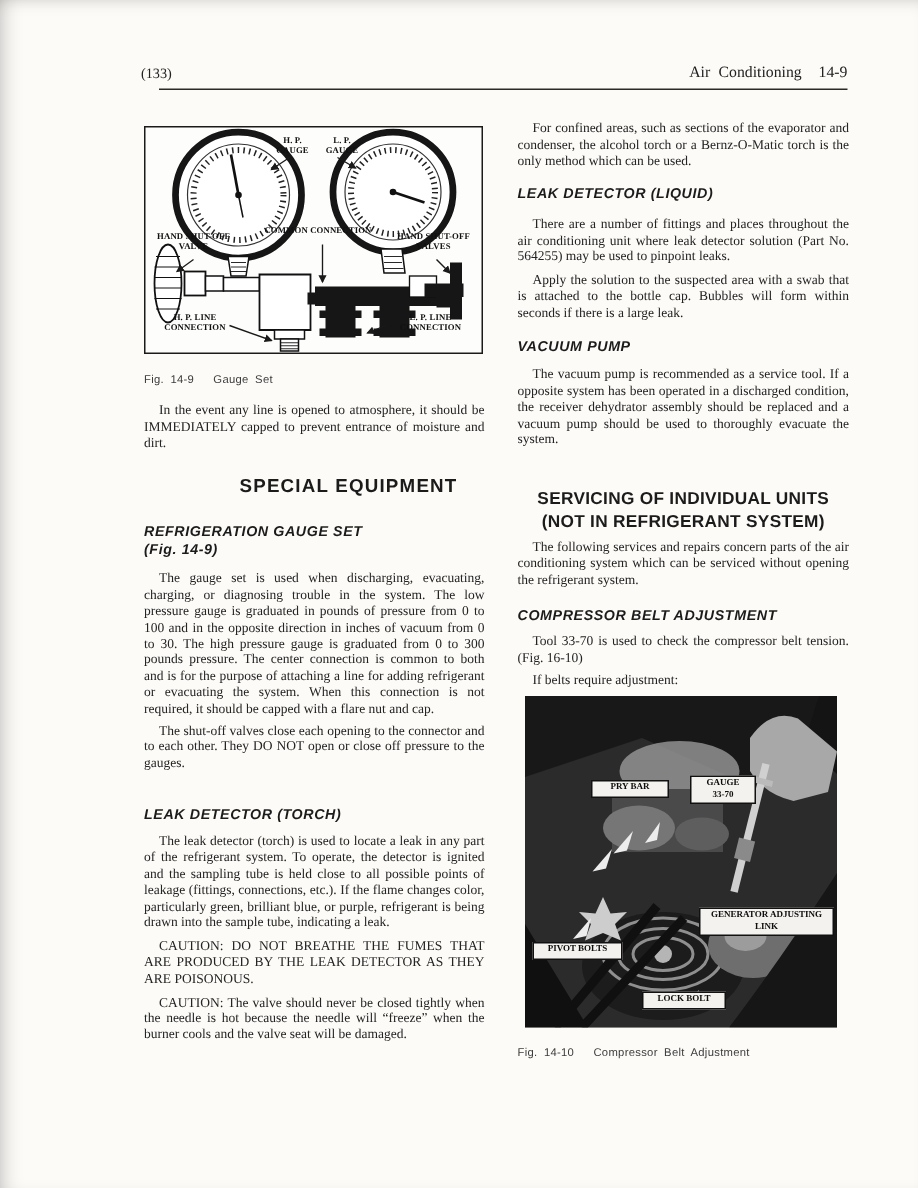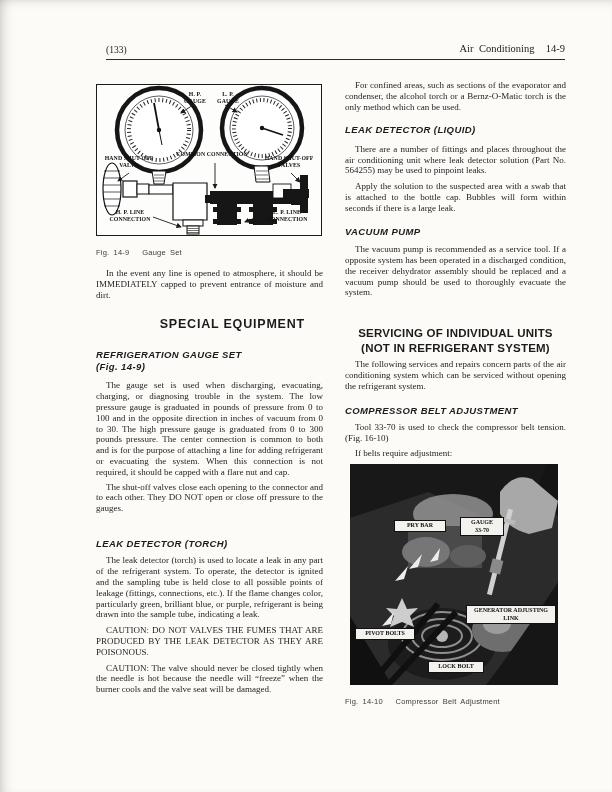--- a/index.html
+++ b/index.html
@@ -1,20 +1,20 @@
 <!DOCTYPE html>
 <html><head>
 <meta charset="utf-8">
 <style>
   html,body{margin:0;padding:0;background:#e8e8e6;}
   .page{position:relative;width:612px;height:792px;background:#fcfbf8;overflow:hidden;
         font-family:"Liberation Serif",serif;color:#222;}
   .page::before{content:"";position:absolute;inset:0;pointer-events:none;
         box-shadow:inset 10px 0 14px -10px rgba(0,0,0,.28), inset 0 8px 12px -9px rgba(0,0,0,.18);}
-  .pageno{position:absolute;left:106px;top:45px;font-size:9.5px;}
+  .pageno{position:absolute;left:94px;top:45px;font-size:9.5px;}
   .htitle{position:absolute;right:47px;top:43px;font-size:10.5px;word-spacing:3px;}
   .hrule{position:absolute;left:106px;right:47px;top:59px;border-top:1.6px solid #2a2a2a;}
   .col{position:absolute;}
   .col-left{left:96px;top:84px;width:227px;}
   .col-right{left:345px;top:80px;width:221px;}
   .para{font-size:9px;line-height:10.8px;text-align:justify;text-indent:10px;margin:0;color:#242424;}
   .pre{white-space:pre-line;}
   .h-center{font-family:Liberation Sans, sans-serif;font-weight:bold;font-size:12.5px;
             letter-spacing:.8px;text-align:right;margin:18px;color:#1b1b1b;}
   .h-big{font-family:"Liberation Sans",sans-serif;font-weight:bold;font-size:11.5px;
@@ -119,21 +119,21 @@
     <div class="caption" style="margin-top:12px">Fig. 14-9&nbsp;&nbsp;&nbsp;Gauge Set</div>
 
     <p class="para" style="margin-top:11px">In the event any line is opened to atmosphere, it should be IMMEDIATELY capped to prevent entrance of moisture and dirt.</p>
     <h2 class="h-center" style="margin-top:17px">SPECIAL EQUIPMENT</h2>
     <h3 class="h-sub pre" style="margin-top:14px">REFRIGERATION GAUGE SET
 (Fig. 14-9)</h3>
     <p class="para" style="margin-top:8px">The gauge set is used when discharging, evacuating, charging, or diagnosing trouble in the system. The low pressure gauge is graduated in pounds of pressure from 0 to 100 and in the opposite direction in inches of vacuum from 0 to 30. The high pressure gauge is graduated from 0 to 300 pounds pressure. The center connection is common to both and is for the purpose of attaching a line for adding refrigerant or evacuating the system. When this connection is not required, it should be capped with a flare nut and cap.</p>
     <p class="para" style="margin-top:4px">The shut-off valves close each opening to the connector and to each other. They DO NOT open or close off pressure to the gauges.</p>
     <h3 class="h-sub" style="margin-top:24px">LEAK DETECTOR (TORCH)</h3>
     <p class="para" style="margin-top:6px">The leak detector (torch) is used to locate a leak in any part of the refrigerant system. To operate, the detector is ignited and the sampling tube is held close to all possible points of leakage (fittings, connections, etc.). If the flame changes color, particularly green, brilliant blue, or purple, refrigerant is being drawn into the sample tube, indicating a leak.</p>
-    <p class="para" style="margin-top:5px">CAUTION: DO NOT VALVES THE FUMES THAT ARE PRODUCED BY THE LEAK DETECTOR AS THEY ARE POISONOUS.</p>
+    <p class="para" style="margin-top:5px">CAUTION: DO NOT BREATHE THE FUMES THAT ARE PRODUCED BY THE LEAK DETECTOR AS THEY ARE POISONOUS.</p>
     <p class="para" style="margin-top:5px">CAUTION: The valve should never be closed tightly when the needle is hot because the needle will “freeze” when the burner cools and the valve seat will be damaged.</p>
   </div>
 
   <div class="col col-right">
     <p class="para">For confined areas, such as sections of the evaporator and condenser, the alcohol torch or a Bernz-O-Matic torch is the only method which can be used.</p>
     <h3 class="h-sub" style="margin-top:12px">LEAK DETECTOR (LIQUID)</h3>
     <p class="para" style="margin-top:8px">There are a number of fittings and places throughout the air conditioning unit where leak detector solution (Part No. 564255) may be used to pinpoint leaks.</p>
     <p class="para" style="margin-top:5px">Apply the solution to the suspected area with a swab that is attached to the bottle cap. Bubbles will form within seconds if there is a large leak.</p>
     <h3 class="h-sub" style="margin-top:12px">VACUUM PUMP</h3>
     <p class="para" style="margin-top:7px">The vacuum pump is recommended as a service tool. If a opposite system has been operated in a discharged condition, the receiver dehydrator assembly should be replaced and a vacuum pump should be used to thoroughly evacuate the system.</p>

